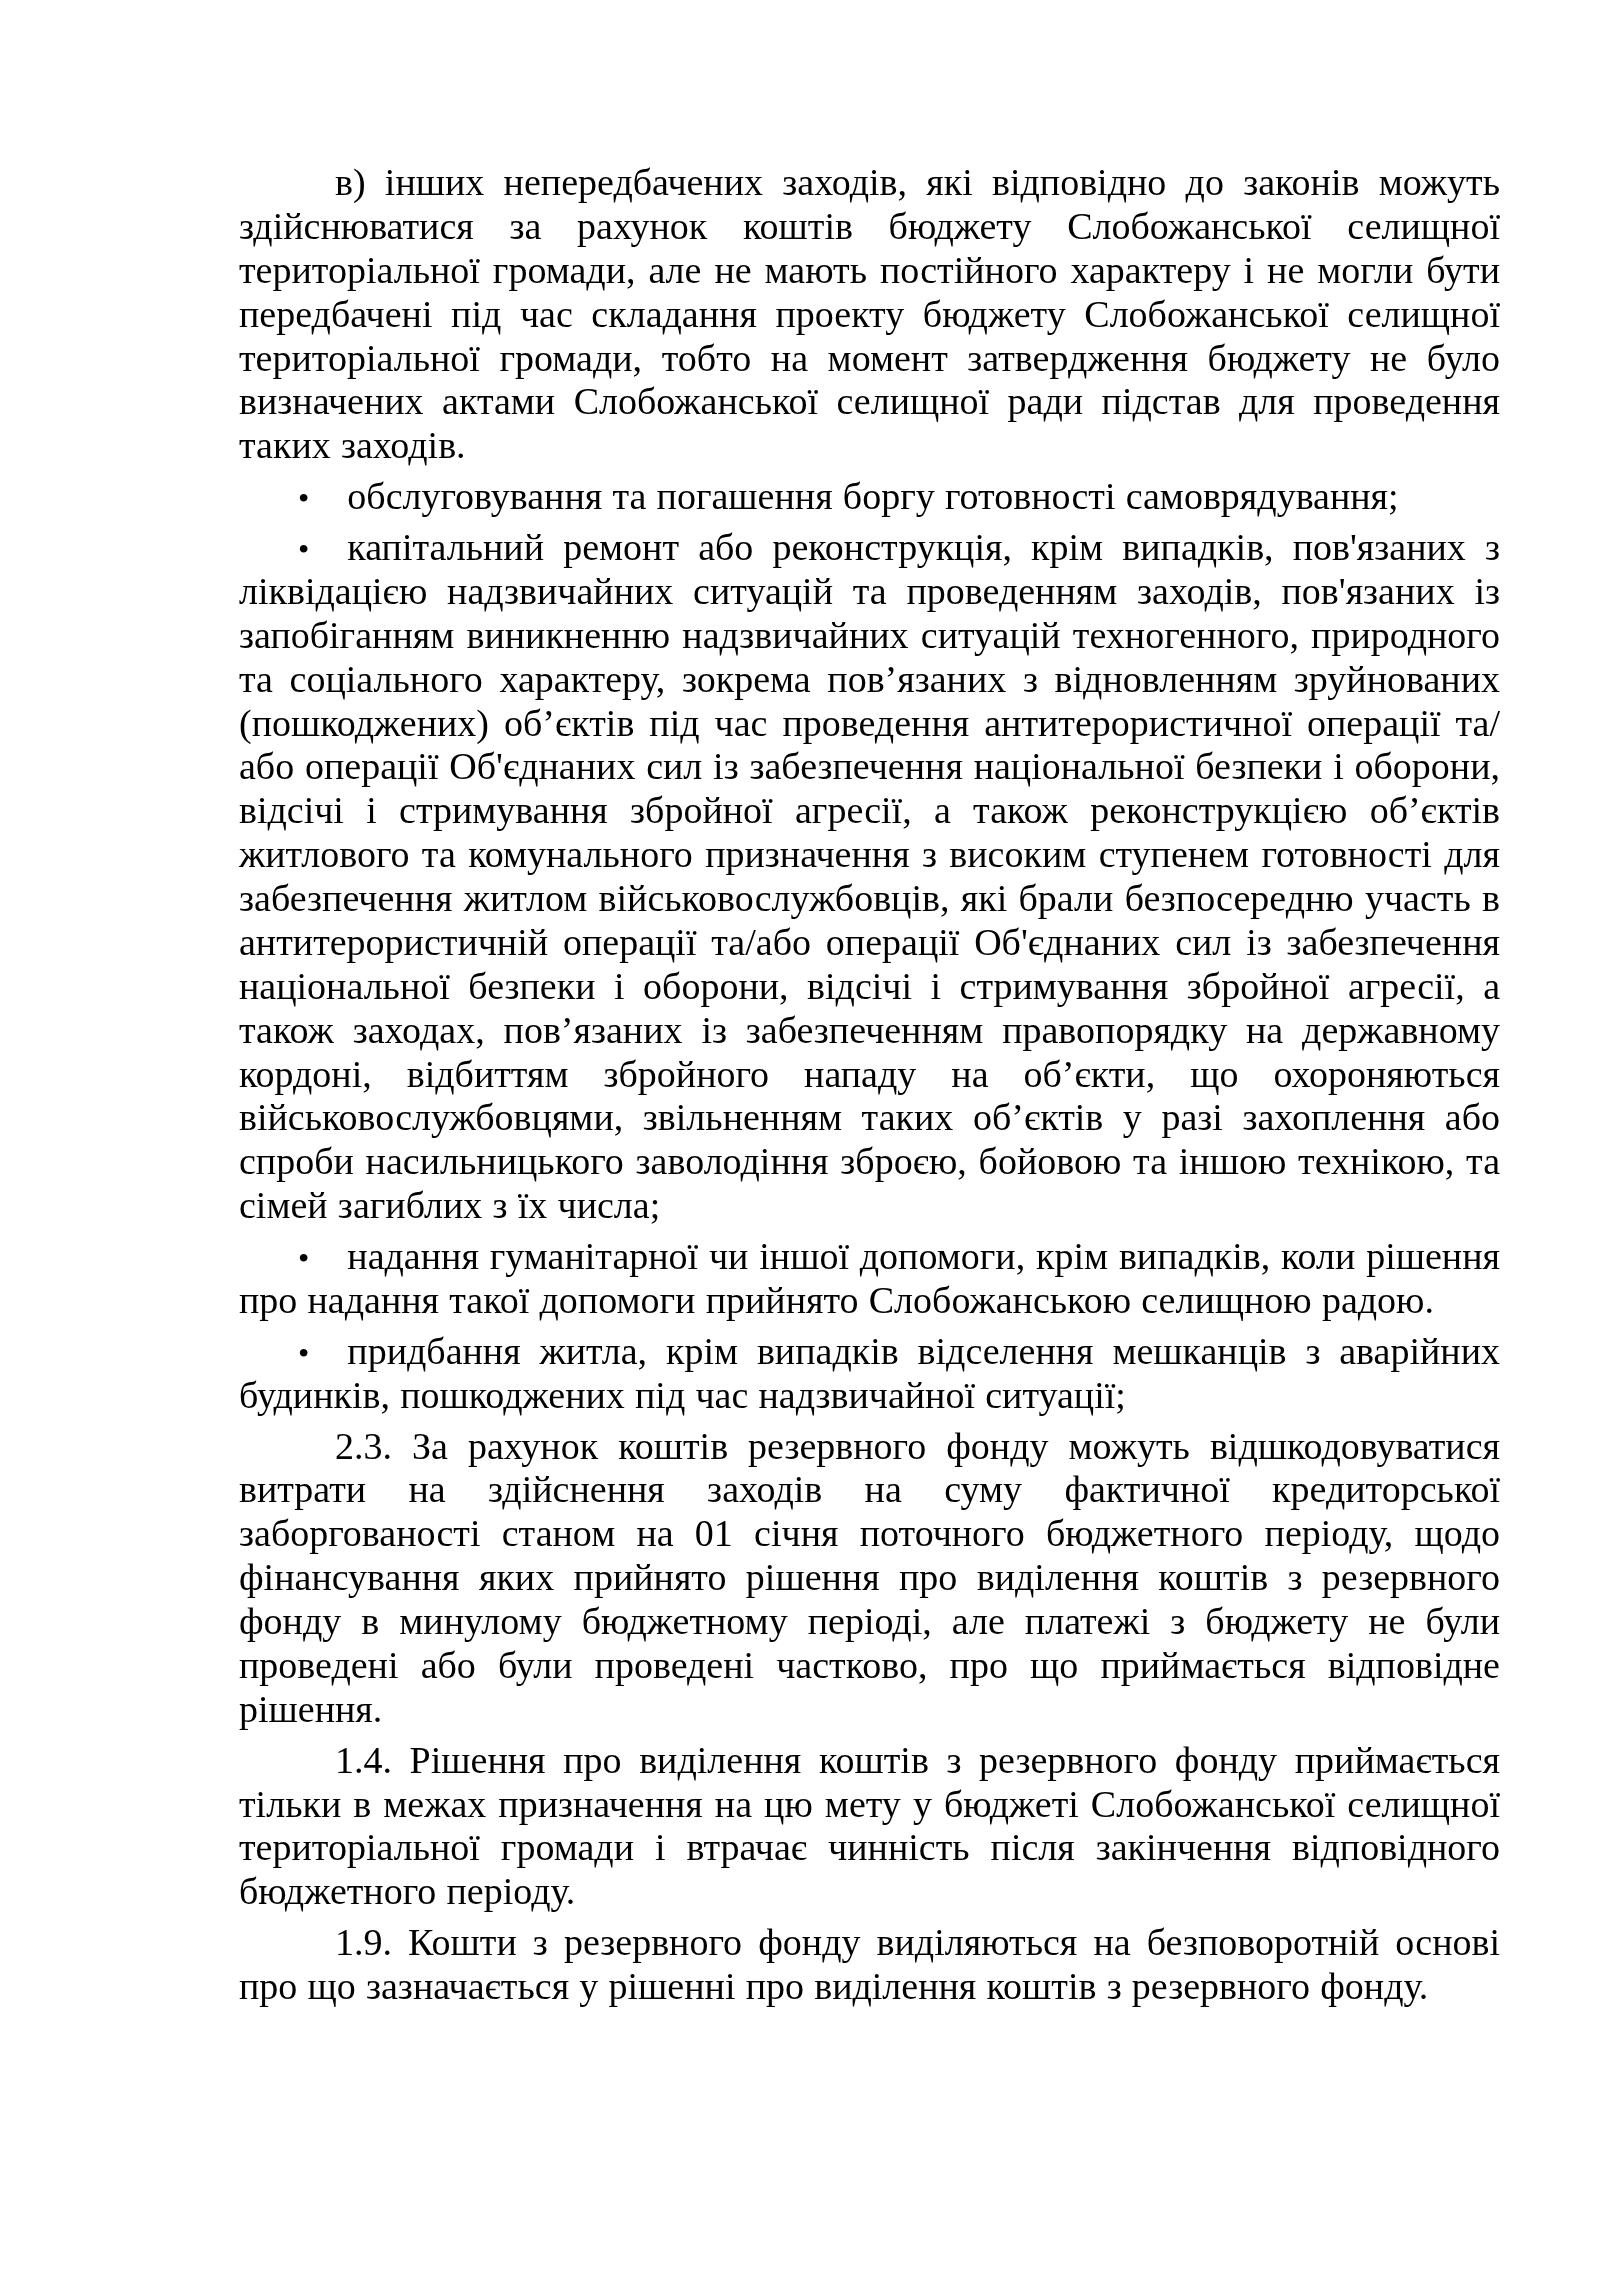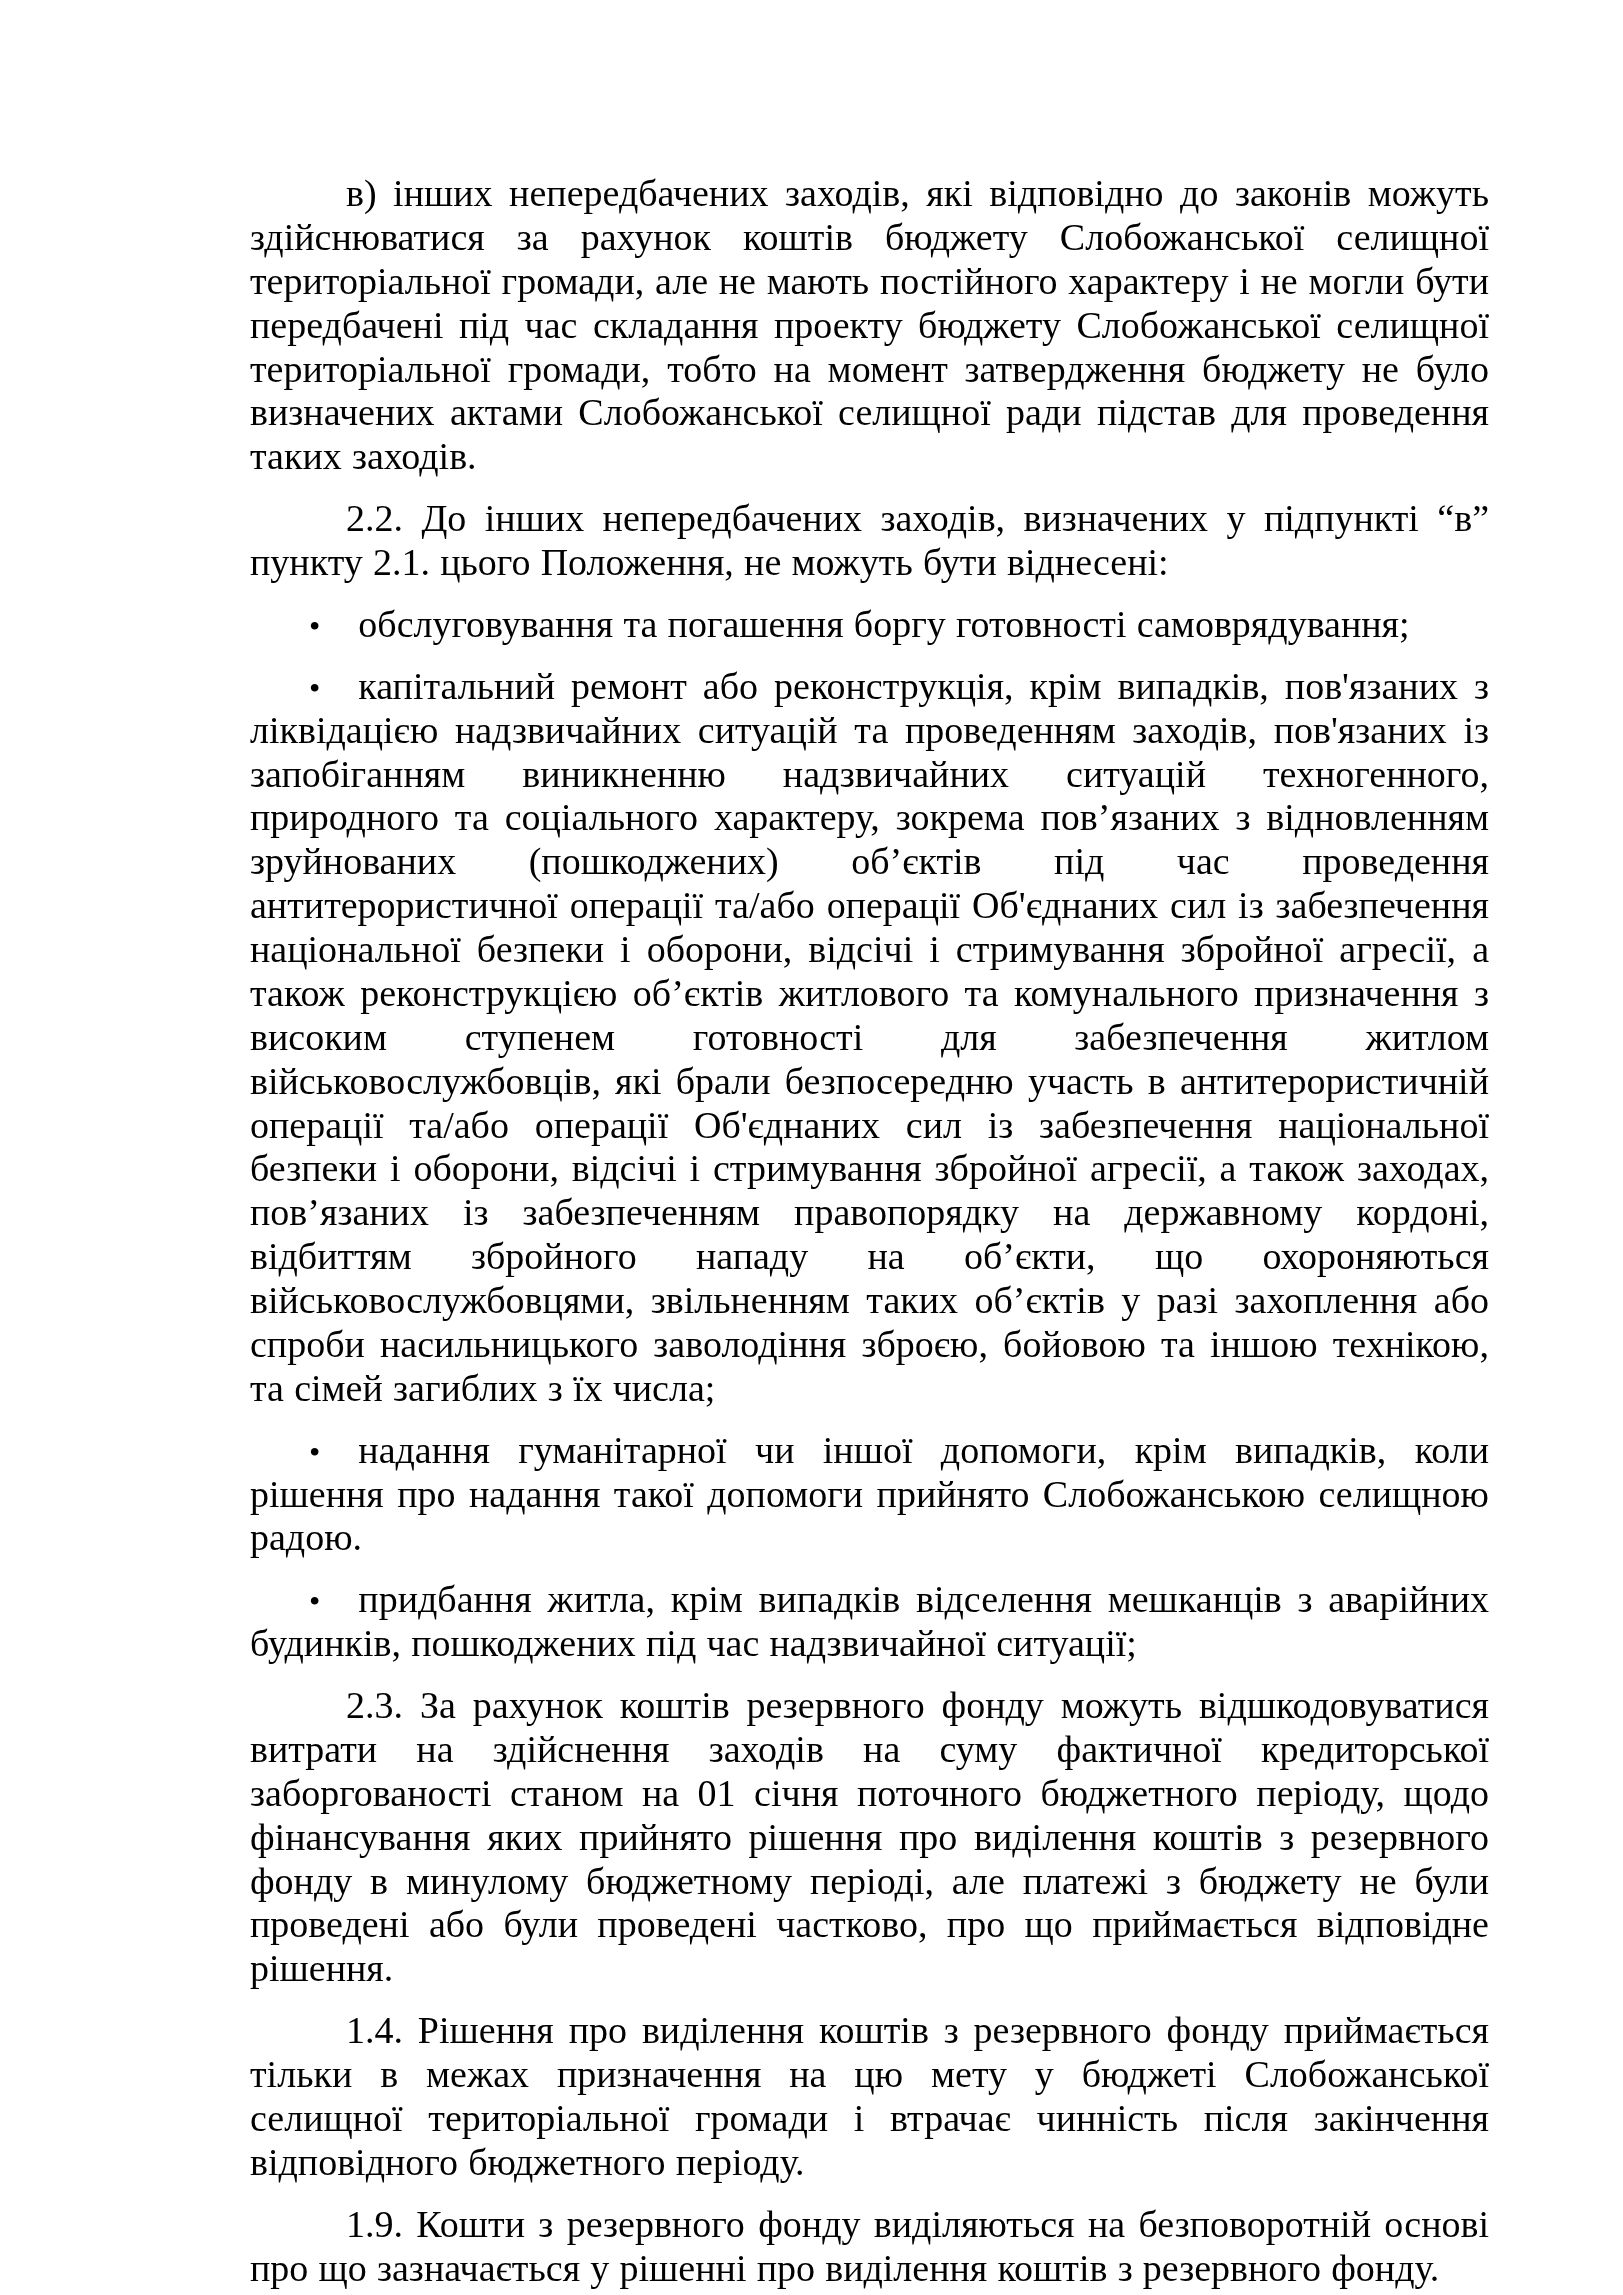--- a/index.html
+++ b/index.html
@@ -13,41 +13,40 @@
     box-sizing: border-box;
     background: #ffffff;
     color: #000000;
     padding: 154px 116px 131px 232px;
     font-family: "Liberation Serif", "DejaVu Serif", serif;
     font-size: 38px;
     line-height: 1.155;
     text-align: justify;
   }
   .para {
-    margin: 18px;
+    margin: 7px;
     padding: 0;
     text-indent: 96px;
     word-spacing: 0.7px;
   }
   .para.bullet {
     text-indent: 59px;
   }
   .bullet-marker {
     margin-right: 38px;
     font-size: 0.85em;
   }
 </style>
 </head>
 <body>
 
 <div class="page">
 
   <p class="para">в) інших непередбачених заходів, які відповідно до законів можуть здійснюватися за рахунок коштів бюджету Слобожанської селищної територіальної громади, але не мають постійного характеру і не могли бути передбачені під час складання проекту бюджету Слобожанської селищної територіальної громади, тобто на момент затвердження бюджету не було визначених актами Слобожанської селищної ради підстав для проведення таких заходів.</p>
 
-  <p class="para">2.2. До інших непередбачених заходів, визначених у підпункті “в” пункту 2.1. цього Положення, не можуть бути віднесені:</p>
 
   <p class="para bullet">
     <span class="bullet-marker">•</span><span>обслуговування та погашення боргу готовності самоврядування;</span>
   </p>
 
 
   <p class="para bullet">
     <span class="bullet-marker">•</span><span>капітальний ремонт або реконструкція, крім випадків, пов'язаних з ліквідацією надзвичайних ситуацій та проведенням заходів, пов'язаних із запобіганням виникненню надзвичайних ситуацій техногенного, природного та соціального характеру, зокрема пов’язаних з відновленням зруйнованих (пошкоджених) об’єктів під час проведення антитерористичної операції та/або операції Об'єднаних сил із забезпечення національної безпеки і оборони, відсічі і стримування збройної агресії, а також реконструкцією об’єктів житлового та комунального призначення з високим ступенем готовності для забезпечення житлом військовослужбовців, які брали безпосередню участь в антитерористичній операції та/або операції Об'єднаних сил із забезпечення національної безпеки і оборони, відсічі і стримування збройної агресії, а також заходах, пов’язаних із забезпеченням правопорядку на державному кордоні, відбиттям збройного нападу на об’єкти, що охороняються військовослужбовцями, звільненням таких об’єктів у разі захоплення або спроби насильницького заволодіння зброєю, бойовою та іншою технікою, та сімей загиблих з їх числа;</span>
   </p>
 

